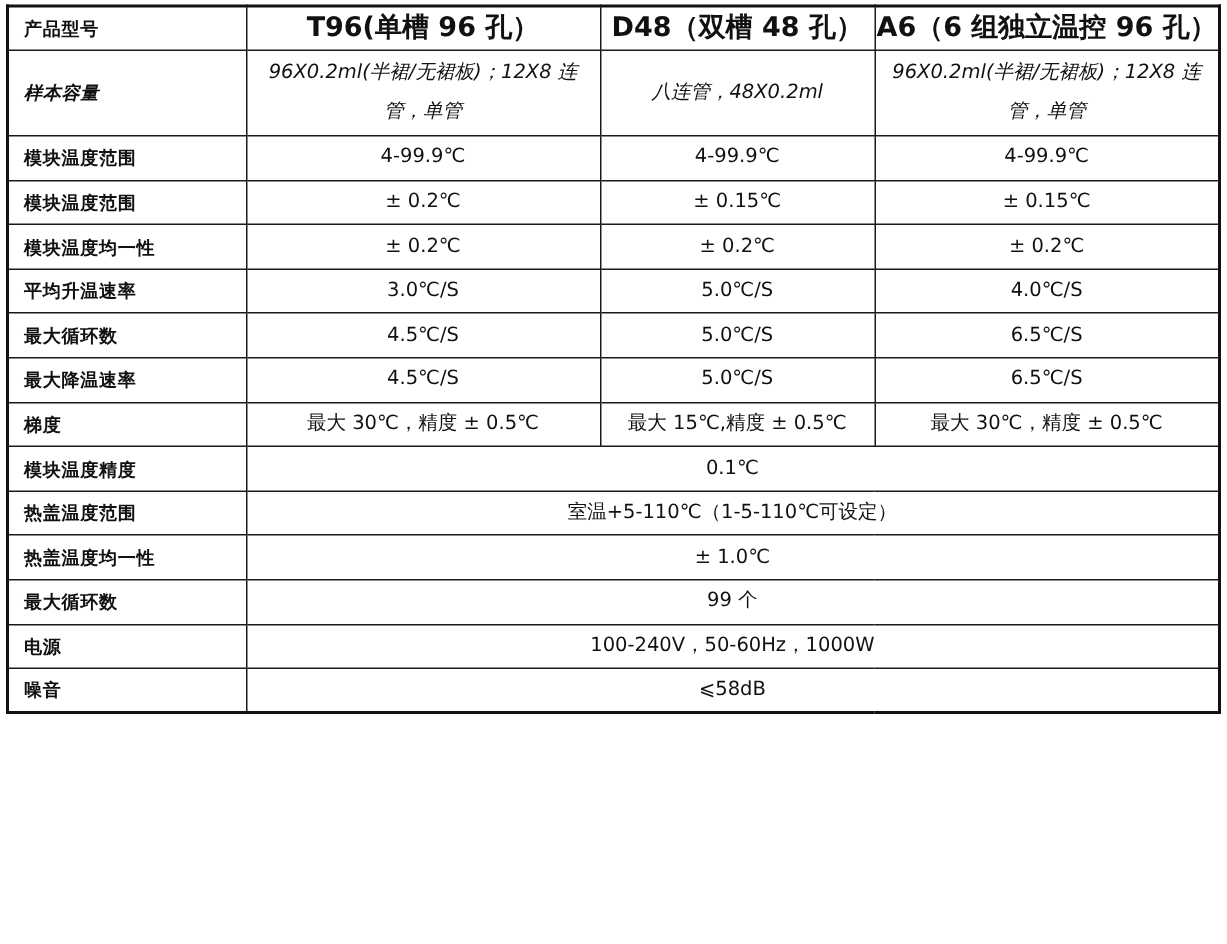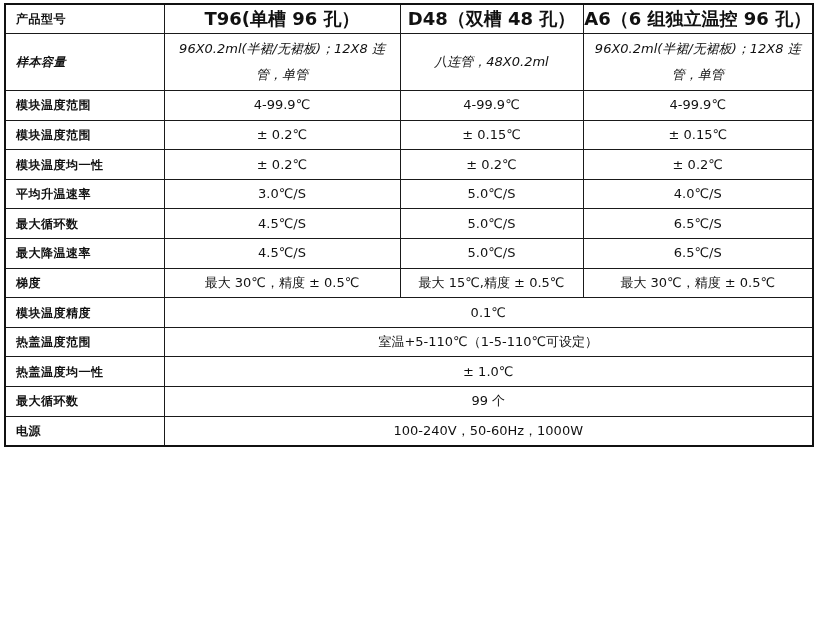--- a/index.html
+++ b/index.html
@@ -131,14 +131,18 @@
       <td colspan="3">± 1.0℃</td>
     </tr>
     <tr>
       <td class="label">最大循环数</td>
       <td colspan="3">99 个</td>
     </tr>
     <tr>
       <td class="label">电源</td>
       <td colspan="3">100-240V，50-60Hz，1000W</td>
     </tr>
+    <tr>
+      <td class="label">噪音</td>
+      <td colspan="3">⩽58dB</td>
+    </tr>
   </tbody>
 </table>
 
 </body></html>

